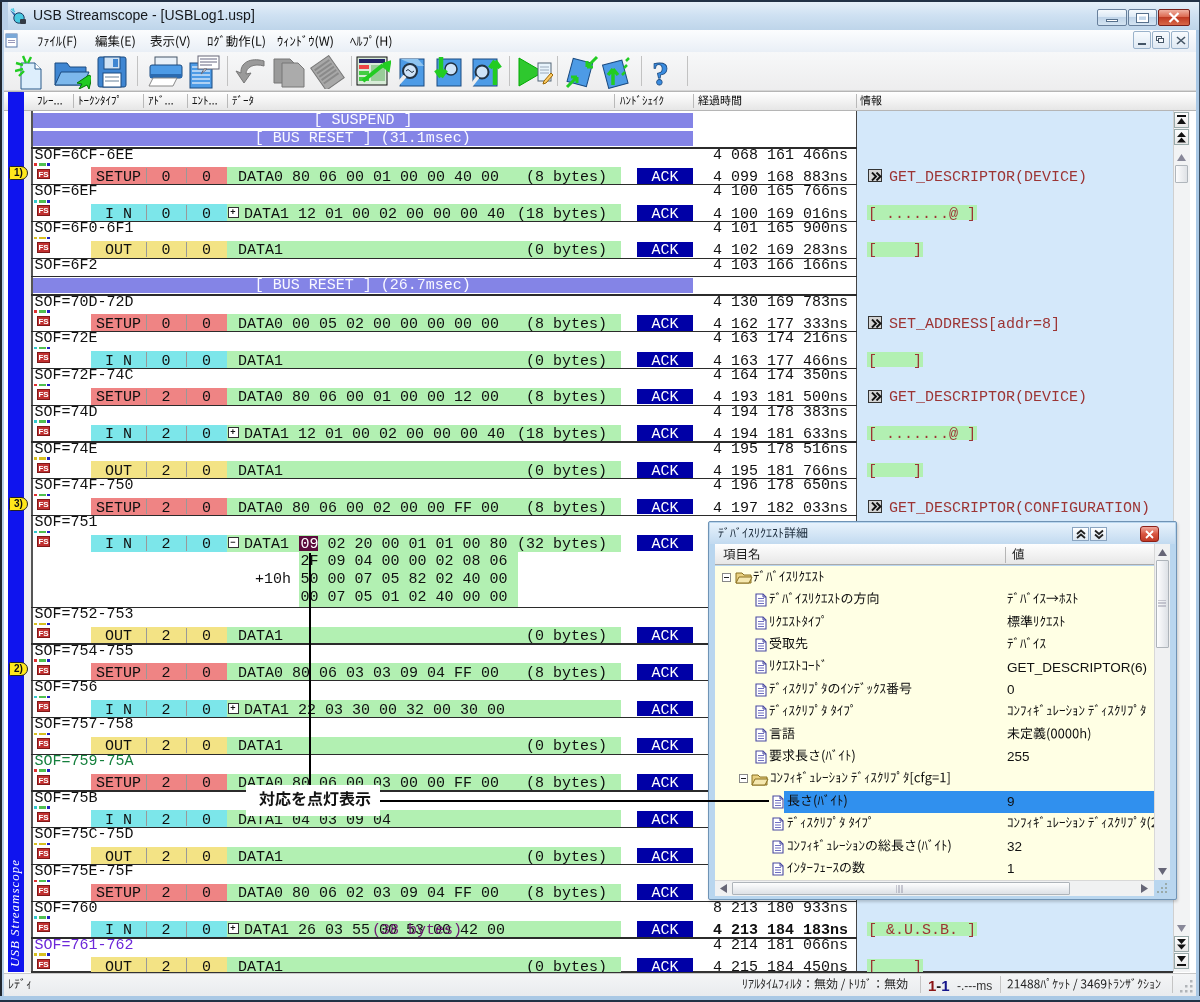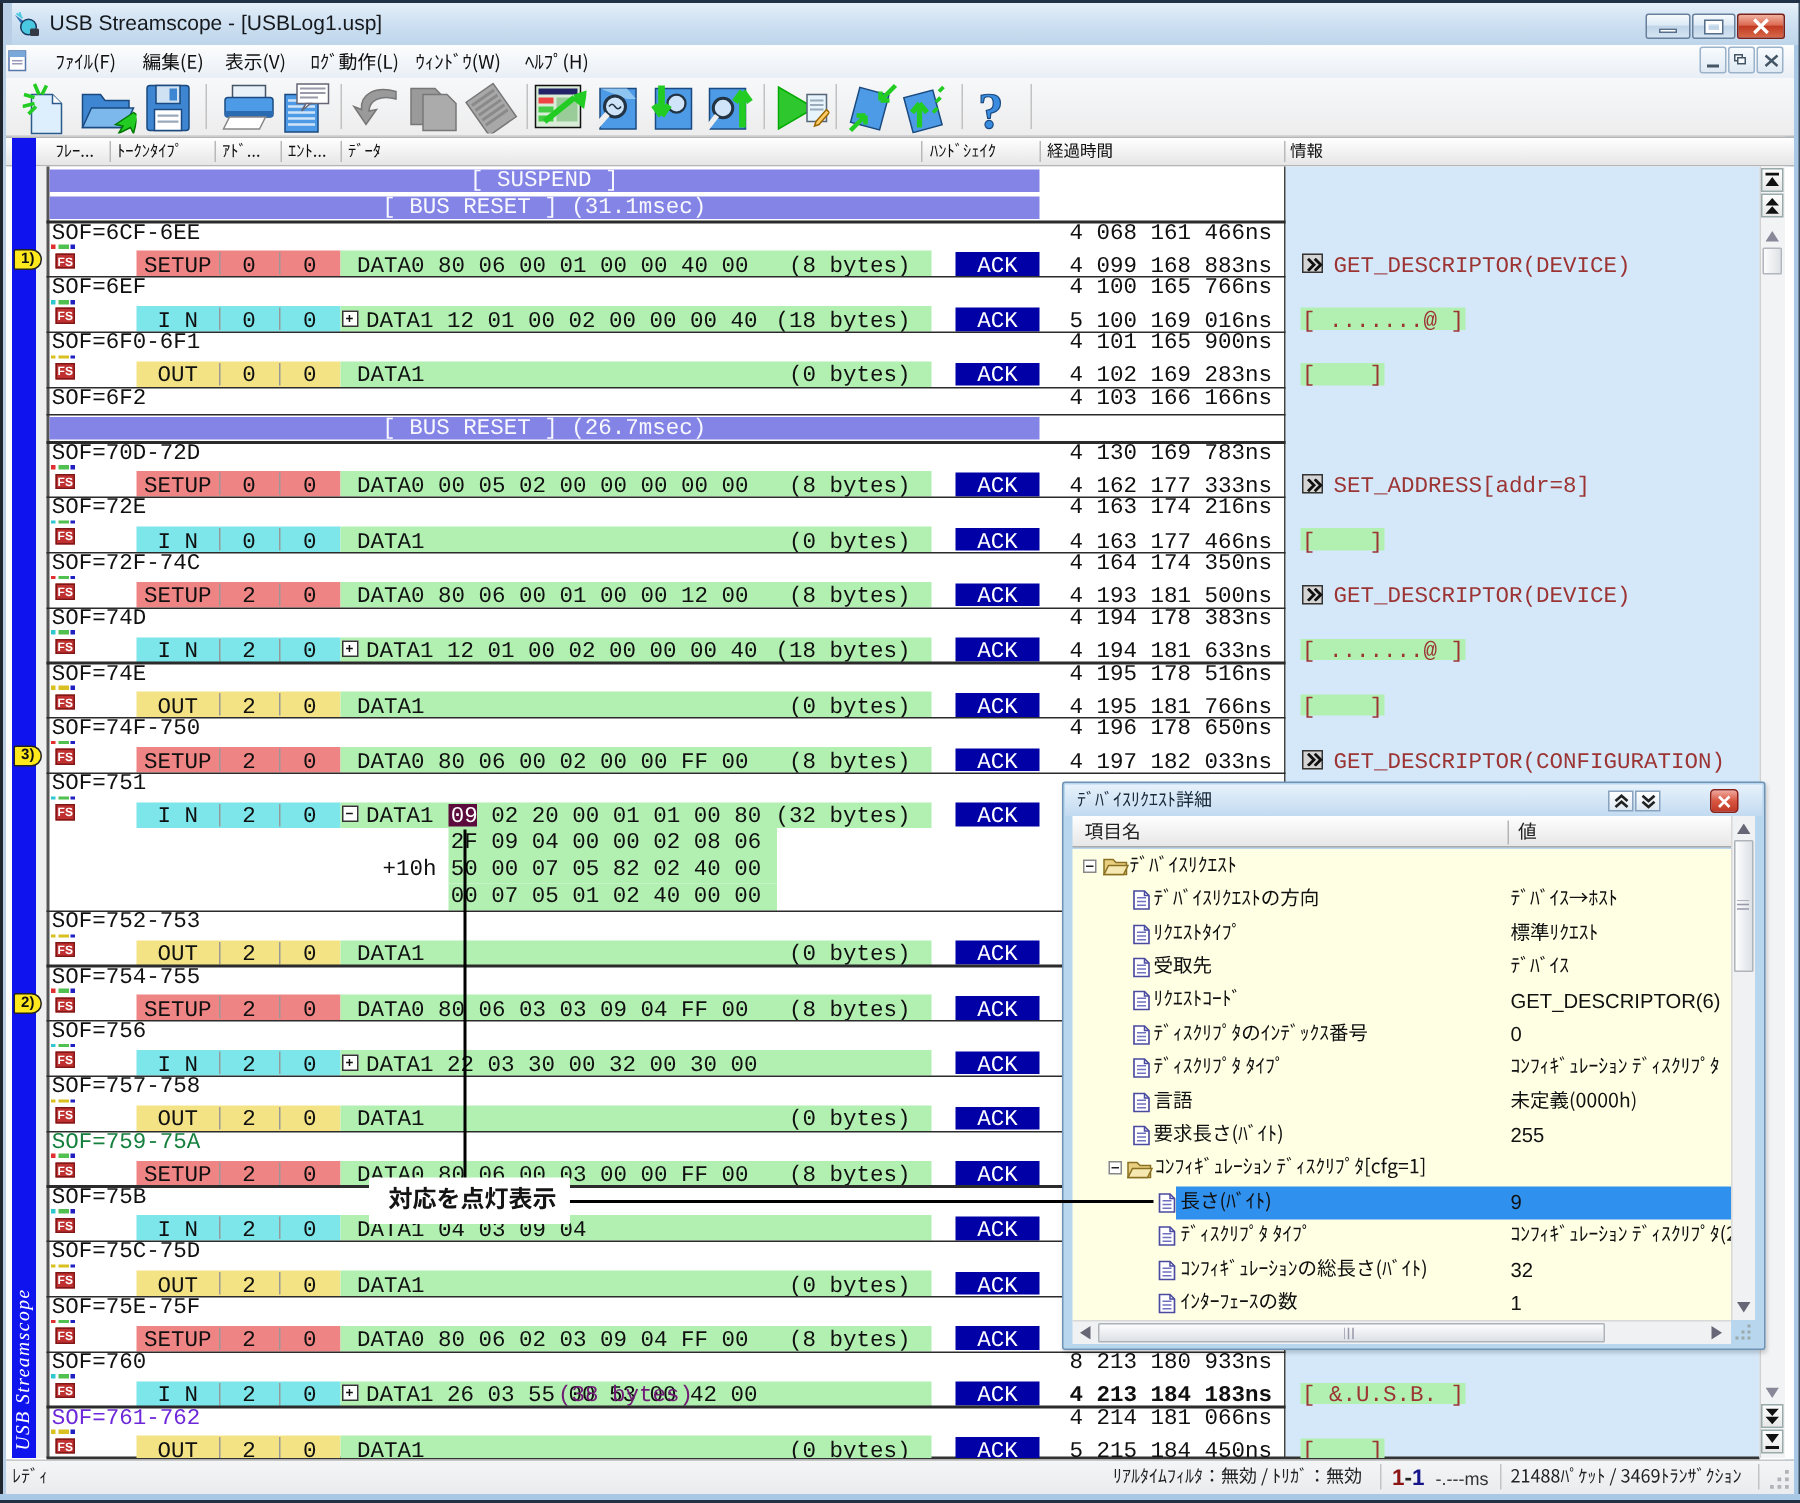--- a/index.html
+++ b/index.html
@@ -114,21 +114,21 @@
 <div class="abs" style="left:186px;top:205.1px;width:1px;height:15px;background:#999"></div>
 <div class="mono abs" style="left:104.97px;top:206.6px;font-weight:normal;color:#101010">I N</div>
 <div class="mono abs" style="left:161.5px;top:206.6px;font-weight:normal;color:#101010">0</div>
 <div class="mono abs" style="left:202.0px;top:206.6px;font-weight:normal;color:#101010">0</div>
 <div class="abs" style="left:227px;top:204.1px;width:394px;height:17px;background:#b2f0b2"></div>
 <div class="abs" style="left:227.5px;top:206.8px;width:11px;height:11px;background:#fff;border:1px solid #333;font:bold 9px 'Liberation Sans',sans-serif;text-align:center;line-height:9px;color:#111">+</div>
 <div class="mono abs" style="left:244px;top:206.6px;font-weight:normal;color:#101010">DATA1 12 01 00 02 00 00 00 40</div>
 <div class="mono abs" style="left:227px;top:206.6px;font-weight:normal;width:380px;text-align:right;color:#101010">(18 bytes)</div>
 <div class="abs" style="left:637px;top:204.8px;width:56px;height:15.8px;background:#0000a6"></div>
 <div class="mono abs" style="left:651.47px;top:206.6px;font-weight:normal;color:#fff">ACK</div>
-<div class="mono abs" style="left:713px;top:206.6px;font-weight:normal;color:#101010">5 100 169 016ns</div>
+<div class="mono abs" style="left:713px;top:206.6px;font-weight:normal;color:#101010">4 100 169 016ns</div>
 <div class="abs" style="left:867px;top:205.3px;width:110px;height:14.5px;background:#b2f0b2"></div>
 <div class="mono abs" style="left:868px;top:206.6px;font-weight:normal;color:#9c3434">[ .......@ ]</div>
 <div class="abs" style="left:31px;top:220.9px;width:826px;height:1.3px;background:#2b2b2b"></div>
 <div class="mono abs" style="left:34.5px;top:221.0px;font-weight:normal;color:#101010">SOF=6F0-6F1</div>
 <div class="mono abs" style="left:713px;top:221.0px;font-weight:normal;color:#101010">4 101 165 900ns</div>
 <div class="abs" style="left:34px;top:236.7px;width:3px;height:2.5px;background:#d8c020"></div>
 <div class="abs" style="left:39px;top:236.7px;width:7px;height:2.5px;background:#d8c020"></div>
 <div class="abs" style="left:47px;top:236.7px;width:2.5px;height:2.5px;background:#2020c0"></div>
 <div class="abs" style="left:37px;top:242.1px;width:13px;height:10.5px;background:#c03030;border:1px solid #801818;color:#fff;font:bold 8px 'Liberation Sans',sans-serif;text-align:center;line-height:10px">FS</div>
 <div class="abs" style="left:91px;top:240.8px;width:136px;height:17px;background:#f3e385"></div>
@@ -485,21 +485,21 @@
 <div class="abs" style="left:145.5px;top:958.2px;width:1px;height:15px;background:#999"></div>
 <div class="abs" style="left:186px;top:958.2px;width:1px;height:15px;background:#999"></div>
 <div class="mono abs" style="left:104.97px;top:959.7px;font-weight:normal;color:#101010">OUT</div>
 <div class="mono abs" style="left:161.5px;top:959.7px;font-weight:normal;color:#101010">2</div>
 <div class="mono abs" style="left:202.0px;top:959.7px;font-weight:normal;color:#101010">0</div>
 <div class="abs" style="left:227px;top:957.2px;width:394px;height:17px;background:#b2f0b2"></div>
 <div class="mono abs" style="left:238px;top:959.7px;font-weight:normal;color:#101010">DATA1</div>
 <div class="mono abs" style="left:227px;top:959.7px;font-weight:normal;width:380px;text-align:right;color:#101010">(0 bytes)</div>
 <div class="abs" style="left:637px;top:957.9px;width:56px;height:15.8px;background:#0000a6"></div>
 <div class="mono abs" style="left:651.47px;top:959.7px;font-weight:normal;color:#fff">ACK</div>
-<div class="mono abs" style="left:713px;top:959.7px;font-weight:normal;color:#101010">5 215 184 450ns</div>
+<div class="mono abs" style="left:713px;top:959.7px;font-weight:normal;color:#101010">4 215 184 450ns</div>
 <div class="abs" style="left:867px;top:958.5px;width:56px;height:14.5px;background:#b2f0b2"></div>
 <div class="mono abs" style="left:868px;top:959.7px;font-weight:normal;color:#9c3434">[    ]</div>
 </div>
   </div>
 <svg class="abs" style="left:15px;top:55px" width="36" height="36" viewBox="0 0 36 36">
     <path d="M6 8 h14 l6 6 v20 h-20 z" fill="#ddeefc" stroke="#2a5a8a"></path>
     <path d="M20 8 v6 h6" fill="#fff" stroke="#2a5a8a"></path>
     <path d="M8 1 l3 7 m5-6 l-3 6 m-12 0 l7 2 m-8 6 l8-2 m-4 7 l5-5" stroke="#22cc22" stroke-width="2.4" fill="none"></path>
   </svg>
 <svg class="abs" style="left:53px;top:55px" width="38" height="34" viewBox="0 0 38 34">

